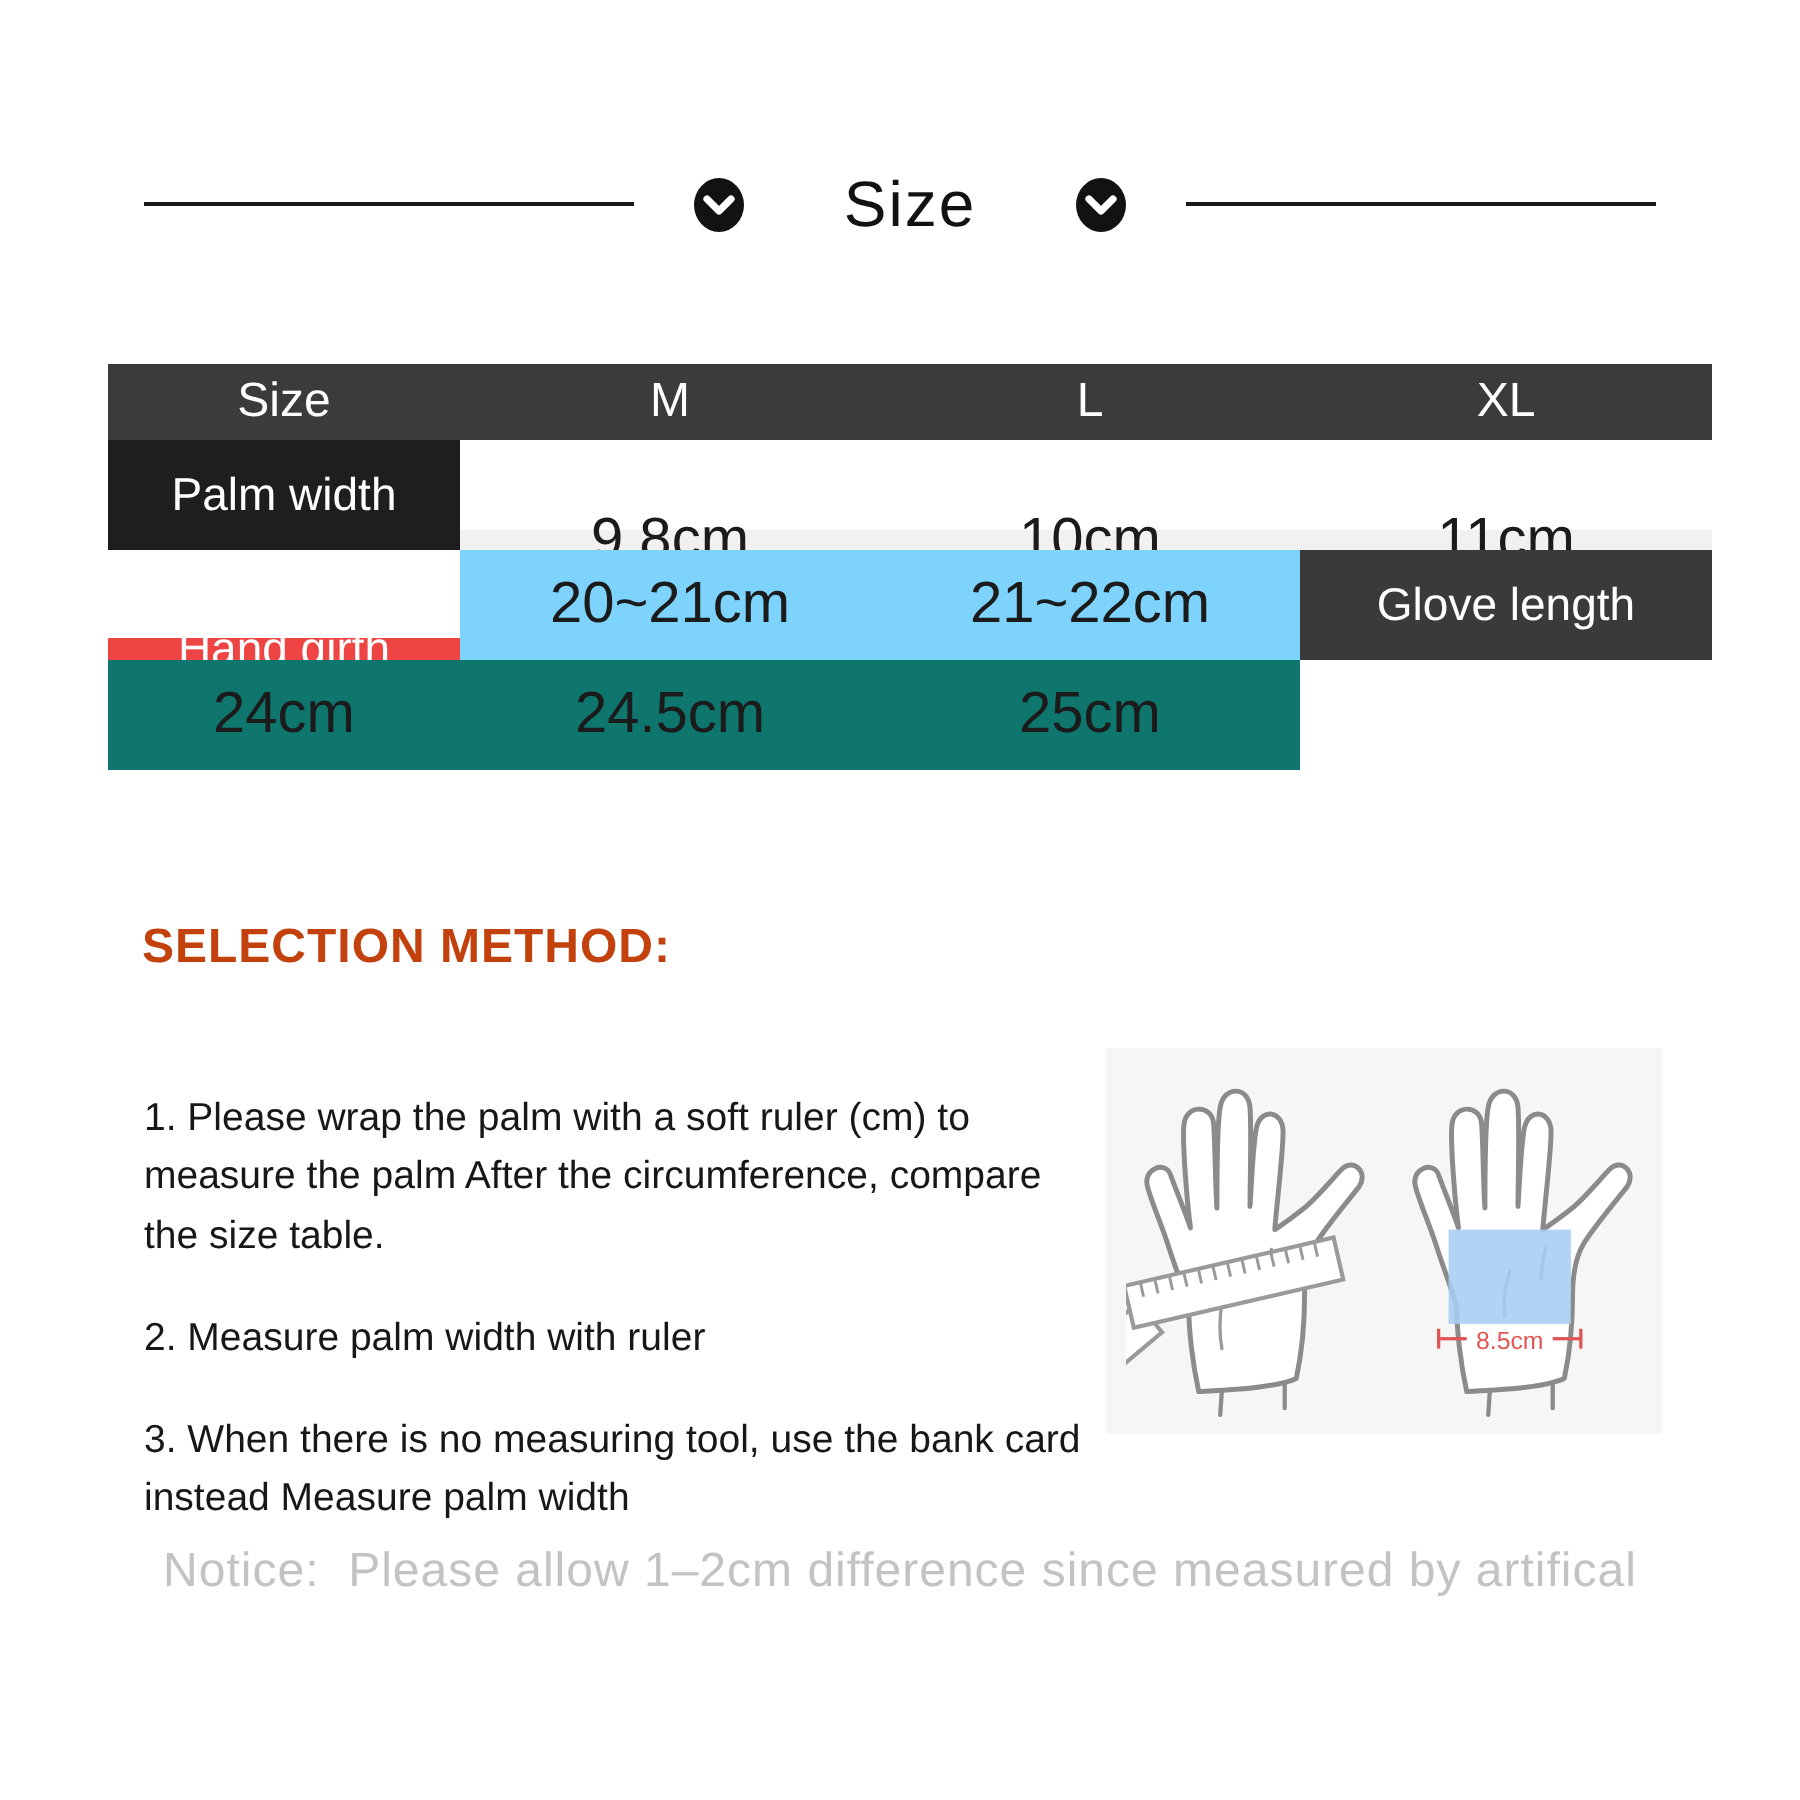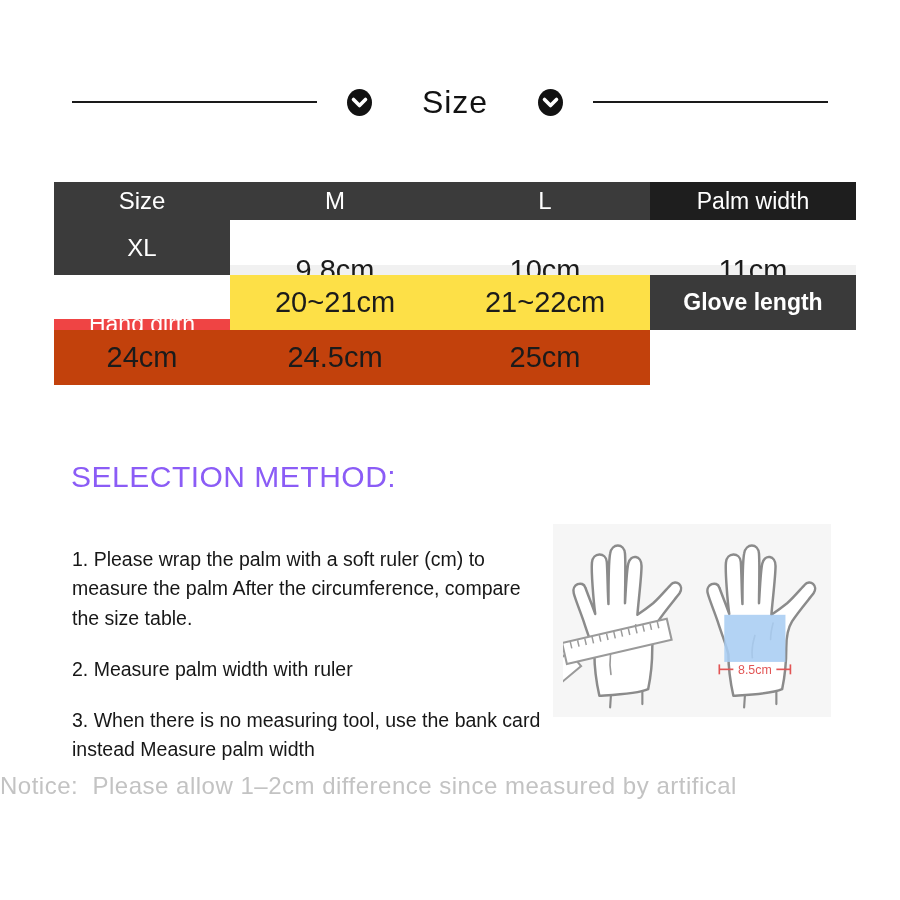--- a/index.html
+++ b/index.html
@@ -30,47 +30,47 @@
     position:absolute;left:54px;top:182px;width:802px;height:203px;
     display:grid;
     grid-template-columns:176px 210px 210px 206px;
     grid-template-rows:38px 55px 55px 55px;
   }
   .cell{display:flex;align-items:center;justify-content:center;}
   .th{background:#3b3b3b;color:#ffffff;font-size:24px;font-weight:400;}
   .rowlabel{color:#ffffff;font-size:23px;font-weight:400;}
   .rl-0{background:#1e1e1e;}
   .rl-1{background:#ef4444;margin-top:44px;}
-  .rl-2{background:#3a3a3a;font-weight:bold;}
+  .rl-2{background:#3a3a3a;}
   .val{color:#1b1b1b;font-size:29px;}
   .rv-0{background:#f1f1f1;margin-top:45px;}
-  .rv-1{background:#fde047;}
-  .rv-2{background:#c2410c;}
+  .rv-1{background:#7dd3fc;}
+  .rv-2{background:#0f766e;}
 
   
   .sel-heading{
     position:absolute;left:71px;top:460px;
-    font-size:30px;font-weight:400;color:#8b5cf6;letter-spacing:0.5px;
+    font-size:24px;font-weight:700;color:#c2410c;letter-spacing:0.5px;
   }
   .steps{
     position:absolute;left:72px;top:545px;width:470px;
     font-size:19.5px;color:#171717;line-height:1.5;
   }
   .step{margin:0 0 22px 0;}
 
   
   .illus-panel{
     position:absolute;left:553px;top:524px;width:278px;height:193px;
     background:#f6f6f6;
     display:flex;align-items:center;justify-content:center;gap:10px;text-align:right;
   }
 
   
   .notice{
-    position:absolute;left:0;top:772px;width:900px;
+    position:absolute;left:0;top:772px;width:900px;text-align:center;
     font-size:24px;color:#c3c3c3;letter-spacing:0.5px;
   }
 </style>
 </head>
 <body>
 
 <div class="canvas">
 
   <div class="title-row">
     <div class="hline left"></div>
@@ -83,23 +83,23 @@
       <ellipse cx="12.5" cy="13.5" rx="12.5" ry="13.5" fill="#121212"></ellipse>
       <path d="M6.5 10.5 L12.5 16.5 L18.5 10.5" stroke="#ffffff" stroke-width="3.6" fill="none" stroke-linecap="round" stroke-linejoin="round"></path>
     </svg>
     <div class="hline right"></div>
   </div>
 
   <div class="size-table">
     <div class="cell th">Size</div>
     <div class="cell th">M</div>
     <div class="cell th">L</div>
+    <div class="cell th">XL</div>
+
     <div class="cell rowlabel rl-0">Palm width</div>
-
-    <div class="cell th">XL</div>
     <div class="cell val rv-0">9.8cm</div>
     <div class="cell val rv-0">10cm</div>
     <div class="cell val rv-0">11cm</div>
 
     <div class="cell rowlabel rl-1">Hand girth</div>
     <div class="cell val rv-1">20~21cm</div>
     <div class="cell val rv-1">21~22cm</div>
 
     <div class="cell rowlabel rl-2">Glove length</div>
     <div class="cell val rv-2">24cm</div>

